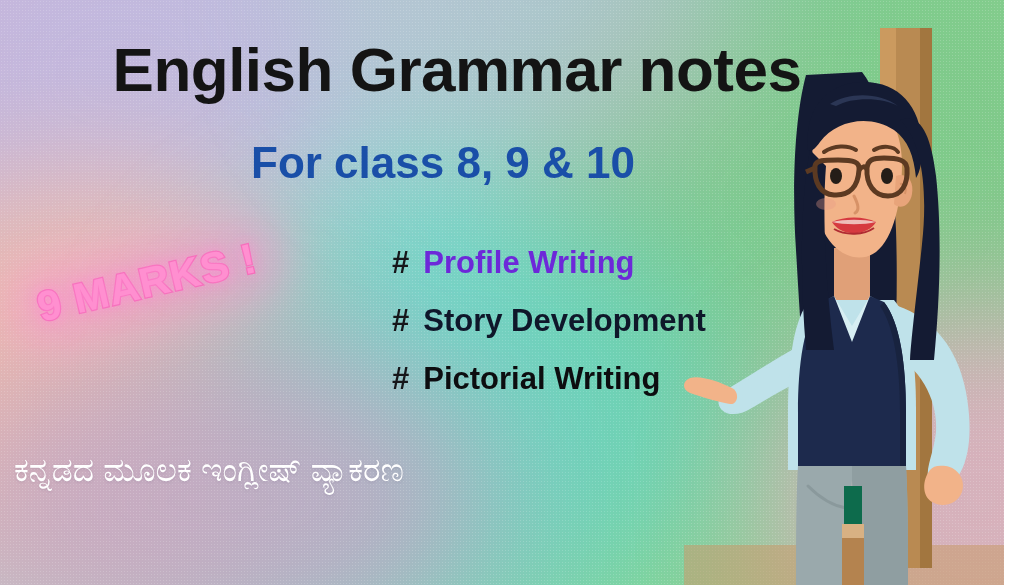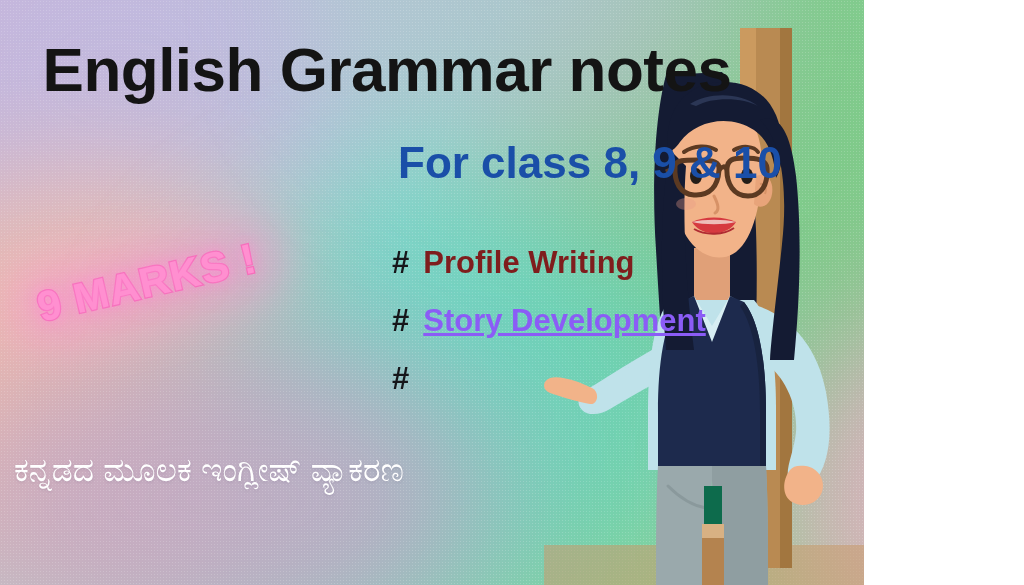--- a/index.html
+++ b/index.html
@@ -2,21 +2,21 @@
 <html><head>
 <meta charset="utf-8">
 <style>
   html, body {
     margin: 0;
     padding: 0;
     background: #ffffff;
   }
   #poster {
     position: relative;
-    width: 864px;
+    width: 1004px;
     height: 585px;
     overflow: hidden;
     font-family: "Liberation Sans", sans-serif;
   }
 
   
   .bg-base {
     position: absolute;
     inset: 0;
     background: linear-gradient(115deg,
@@ -96,28 +96,28 @@
     text-align: center;
     font-size: 62px;
     font-weight: 700;
     letter-spacing: -0.5px;
     color: #141414;
     white-space: nowrap;
     padding-right: 90px;
   }
   .subtitle {
     position: absolute;
-    left: 0; right: 12px;
+    left: 0; right: 0;
     top: 138px;
-    text-align: right;
+    text-align: center;
     font-size: 44px;
     font-weight: 700;
     color: #1a4fa8;
     white-space: nowrap;
-    padding-right: 70px;
+    padding-right: 118px;
   }
 
   .bullets {
     position: absolute;
     left: 392px;
     top: 245px;
     width: 420px;
   }
   .bullet-row {
     display: flex;
@@ -128,22 +128,22 @@
   .bullet-hash {
     font-size: 31px;
     font-weight: 700;
     color: #16161a;
   }
   .bullet-text {
     font-size: 31px;
     font-weight: 700;
     white-space: nowrap;
   }
-  .c-red    { color: #7f1d1d; }
-  .c-orange { color: #8b5cf6; text-decoration: underline; }
+  .c-red    { color: #6d28d9; }
+  .c-orange { color: #0f172a; }
   .c-black  { color: #0d0d10; }
 
   
   .marks-badge {
     position: absolute;
     left: 12px;
     top: 243px;
     width: 270px;
     height: 80px;
     transform: rotate(-13deg);
@@ -313,20 +313,21 @@
     <div class="bullet-row">
       <span class="bullet-hash">#</span>
       <span class="bullet-text c-red">Profile Writing</span>
     </div>
     <div class="bullet-row">
       <span class="bullet-hash">#</span>
       <span class="bullet-text c-orange">Story Development</span>
     </div>
     <div class="bullet-row">
       <span class="bullet-hash">#</span>
+      <span class="bullet-text c-black">Pictorial Writing</span>
     </div>
   </div>
 
   <div class="marks-badge">
     <div class="marks-glow"></div>
     <span class="marks-text">9 MARKS !</span>
   </div>
 
   <div class="kannada">
     <div>ಕನ್ನಡದ ಮೂಲಕ ಇಂಗ್ಲೀಷ್ ವ್ಯಾಕರಣ</div>

